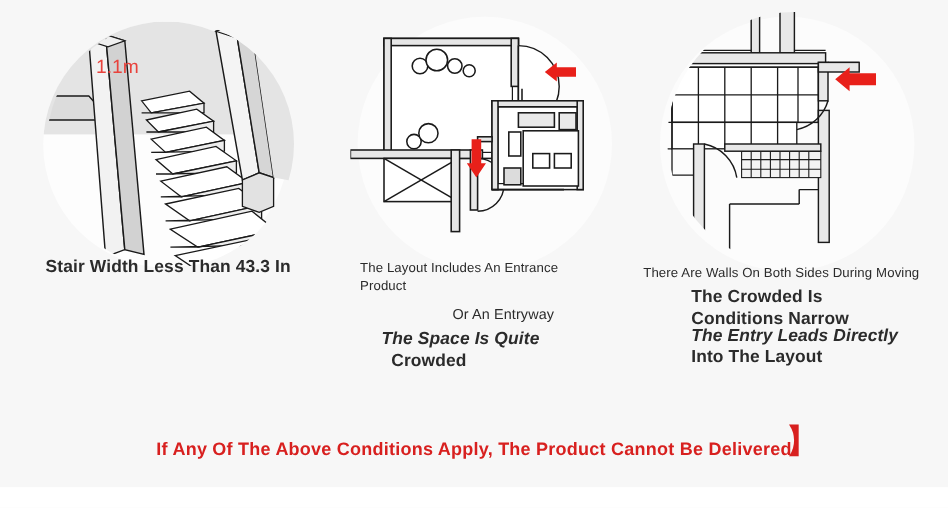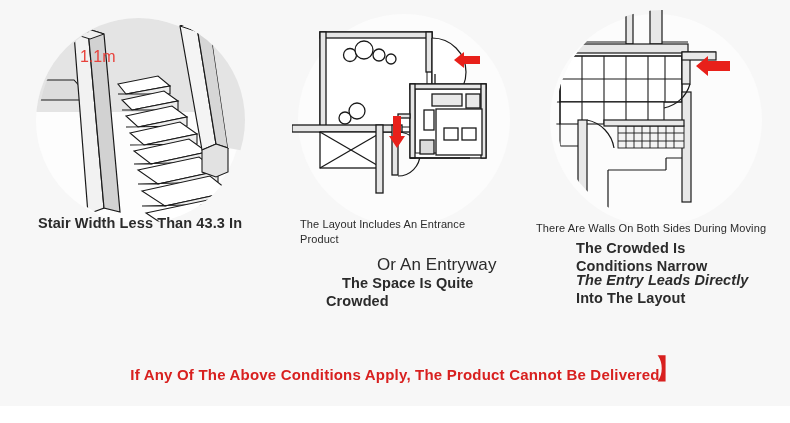--- a/index.html
+++ b/index.html
@@ -38,21 +38,21 @@
 
   
   .cap{
     position:absolute;
     color:#2b2b2b;
     white-space:nowrap;
     letter-spacing:.1px;
   }
   .cap-main{font-size:14.5px;font-weight:bold;}
   .cap-small{font-size:11px;}
-  .cap-mid{font-size:17px;}
+  .cap-mid{font-size:12px;}
 
   
   #warning-bar{
     position:absolute;left:0;top:352px;width:790px;height:44px;
     display:flex;align-items:center;justify-content:center;
   }
   #warning-text{
     color:#d8201f;font-size:15px;font-weight:bold;letter-spacing:.2px;
   }
   #warning-bracket{
@@ -190,21 +190,21 @@
         </g>
         <g>
           <polygon points="98,108 106,108 106,128 110,128 102,140 94,128 98,128" fill="#e8201a" transform="translate(3,-2)"></polygon>
         </g>
       </svg>
     </div>
 
     <div class="cap cap-small" style="left:20px;top:218px;">The Layout Includes An Entrance</div>
     <div class="cap cap-small" style="left:20px;top:233px;">Product</div>
     <div class="cap cap-mid" style="left:97px;top:255px;">Or An Entryway</div>
-    <div class="cap cap-main" style="left:62px;top:275px;">The Space Is Quite</div>
+    <div class="cap cap-main" style="left:38px;top:275px;font-style:italic;">The Space Is Quite</div>
     <div class="cap cap-main" style="left:46px;top:293px;">Crowded</div>
   </div>
 
   <div class="panel" id="panel-3">
 
     <div class="circle-bg" style="left:20px;top:14px;width:212px;height:212px;background:#fcfcfc;"></div>
 
     <div class="figure" style="left:8px;top:8px;">
       <svg width="246" height="215" viewBox="0 0 246 215">
         <defs>

